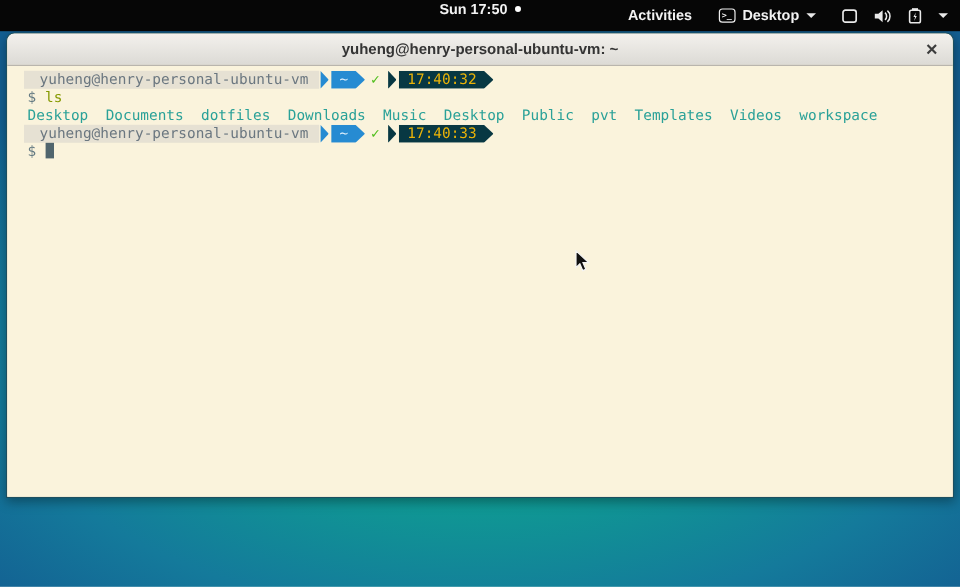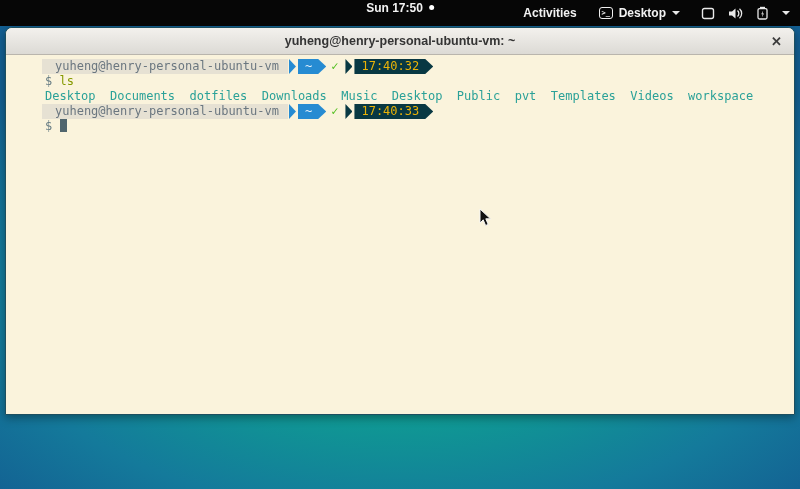--- a/index.html
+++ b/index.html
@@ -28,22 +28,22 @@
   .window { position:absolute; left:5px; top:27px; width:790px; height:388px;
             border:1px solid #1c4f60; border-radius:7px 7px 0 0; overflow:hidden;
             box-shadow:0 3px 10px rgba(0,0,0,0.35); background:#faf3dc; }
   .titlebar { height:27px; background:linear-gradient(#f3f1ed, #dcdad5);
               border-bottom:1px solid #b9b5ad; position:relative;
               display:flex; align-items:center; justify-content:center;text-align:center; }
   .titlebar .title { font-size:12.5px; font-weight:700; color:#343434; }
   .close-btn { position:absolute; right:12px; top:0; height:27px; display:flex; align-items:center;
                color:#3c3c3c; font-size:13px; font-weight:700; cursor:default; }
 
-  .term { height:360px; background:#faf3dc; padding:4px 3px;
-          font-family:"DejaVu Sans Mono", monospace; font-size:12px; line-height:15px; color:#657b83;margin-left:36px; }
+  .term { height:360px; background:#faf3dc; padding:4px 17px;
+          font-family:"DejaVu Sans Mono", monospace; font-size:12px; line-height:15px; color:#657b83; }
   .line { height:15px; white-space:pre; }
 
   
   .prompt-line { display:flex; align-items:stretch; }
   .seg-user { background:#e6e1d3; color:#6b7780; padding:0 9px 0 13px; margin-left:-3px; }
   .wedge { width:7px; clip-path:polygon(0 0, 100% 50%, 0 100%); margin:0 2px 0 1px; }
   .wedge-blue { background:#268bd2; }
   .wedge-dark { background:#083843; }
   .seg-arrow { clip-path:polygon(0 0, calc(100% - 8px) 0, 100% 50%, calc(100% - 8px) 100%, 0 100%);
                padding:0 14px 0 7px; }

